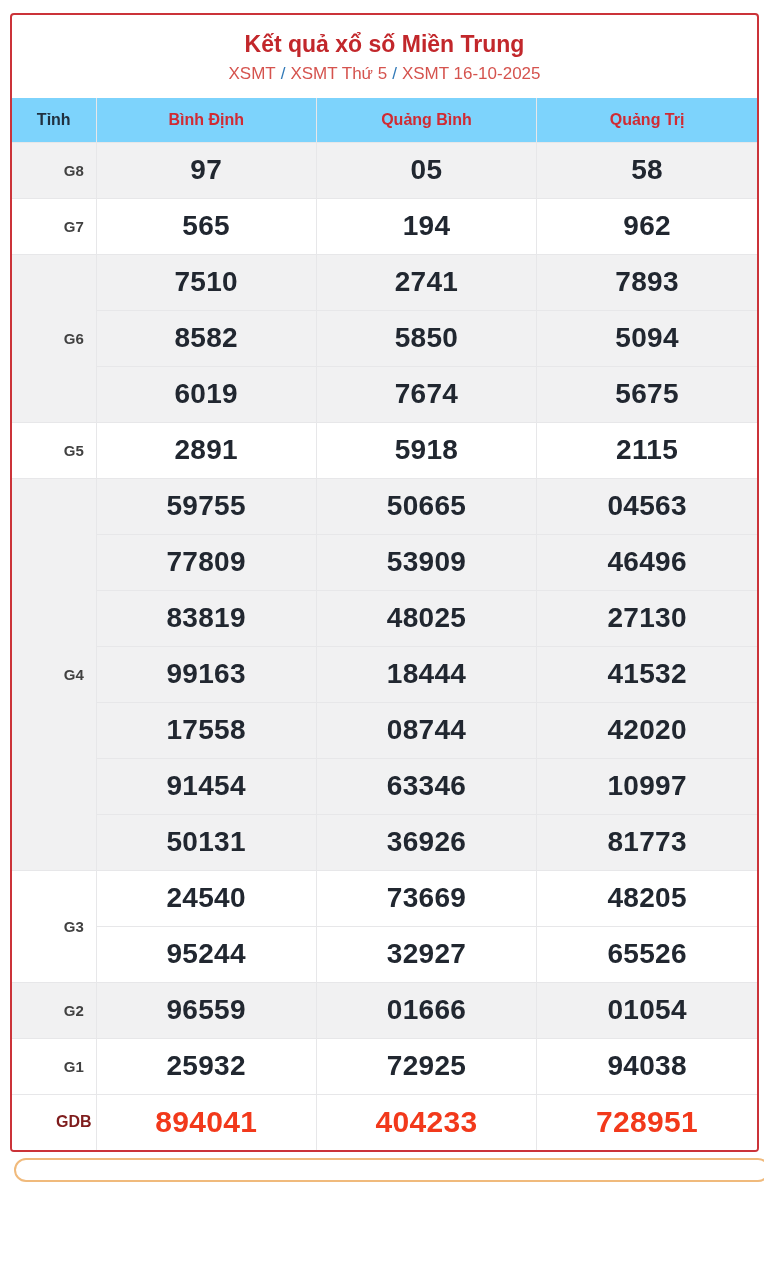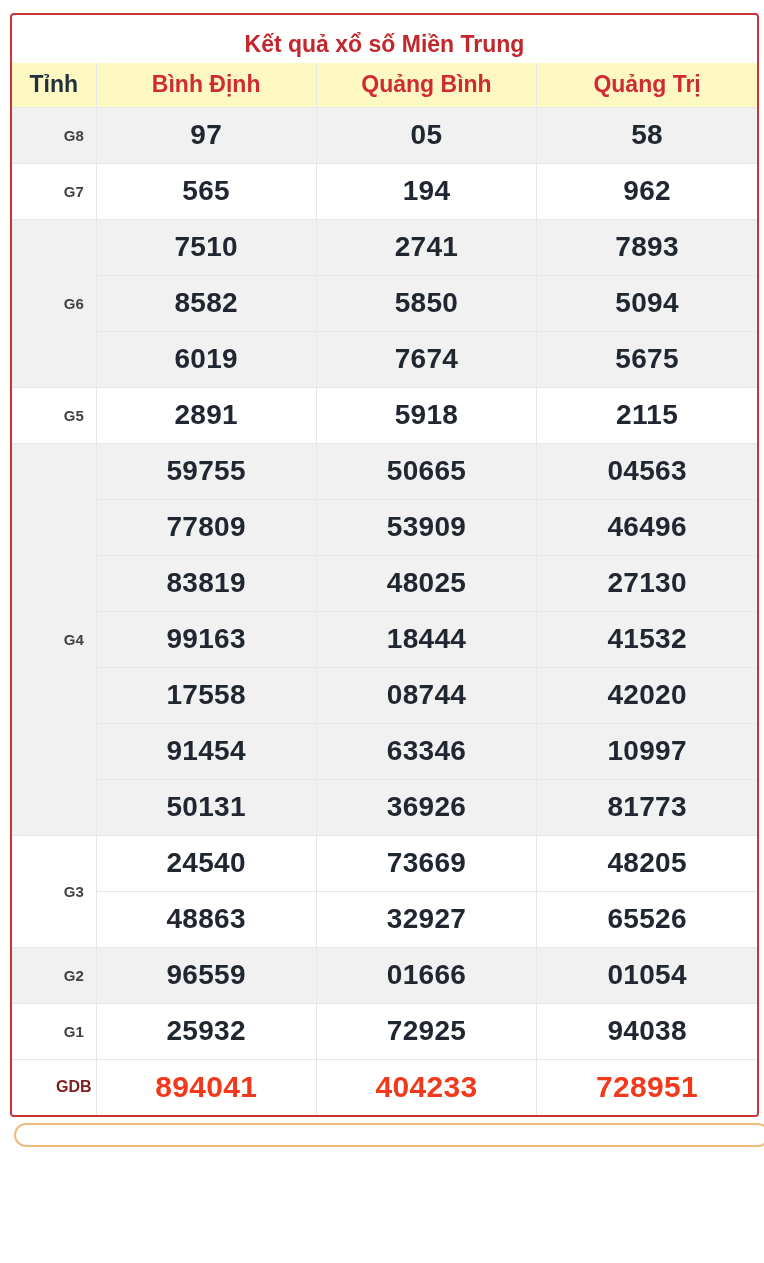--- a/index.html
+++ b/index.html
@@ -48,23 +48,23 @@
     padding: 0;
   }
   
   .results tr > *:first-child { border-left: none; }
   .results tr > *:last-child  { border-right: none; }
   .results thead tr > *       { border-top: none; }
   .results tbody tr:last-child > * { border-bottom: none; }
 
   .results thead th {
     height: 44px;
-    font-size: 23px;
-    font-weight: 700;
-    background: #fef9c3;
+    font-size: 16px;
+    font-weight: 700;
+    background: #7dd3fc;
     color: #d02b33;
     cursor: pointer;
   }
   .results thead th.col-tinh { color: #20303f; cursor: default; }
 
   .results td.prize-label {
     font-size: 15px;
     font-weight: 600;
     color: #414141;
     background: #ffffff;
@@ -98,20 +98,23 @@
   }
 </style>
 </head>
 <body>
 
 <div class="page">
   <div class="card">
 
     <h1 class="title">Kết quả xổ số Miền Trung</h1>
 
+    <div class="breadcrumb">
+      <a class="bc-link">XSMT</a><span class="bc-sep">/</span><a class="bc-link">XSMT Thứ 5</a><span class="bc-sep">/</span><a class="bc-link">XSMT 16-10-2025</a>
+    </div>
 
     <table class="results">
       <colgroup>
         <col style="width:84px">
         <col>
         <col>
         <col>
       </colgroup>
       <thead>
         <tr>
@@ -192,21 +195,21 @@
             <td class="num">36926</td>
             <td class="num">81773</td>
           </tr>
           <tr class="">
             <td class="prize-label" rowspan="2">G3</td>
             <td class="num">24540</td>
             <td class="num">73669</td>
             <td class="num">48205</td>
           </tr>
           <tr class="">
-            <td class="num">48863</td>
+            <td class="num">95244</td>
             <td class="num">32927</td>
             <td class="num">65526</td>
           </tr>
           <tr class="shaded">
             <td class="prize-label" rowspan="1">G2</td>
             <td class="num">96559</td>
             <td class="num">01666</td>
             <td class="num">01054</td>
           </tr>
           <tr class="">

